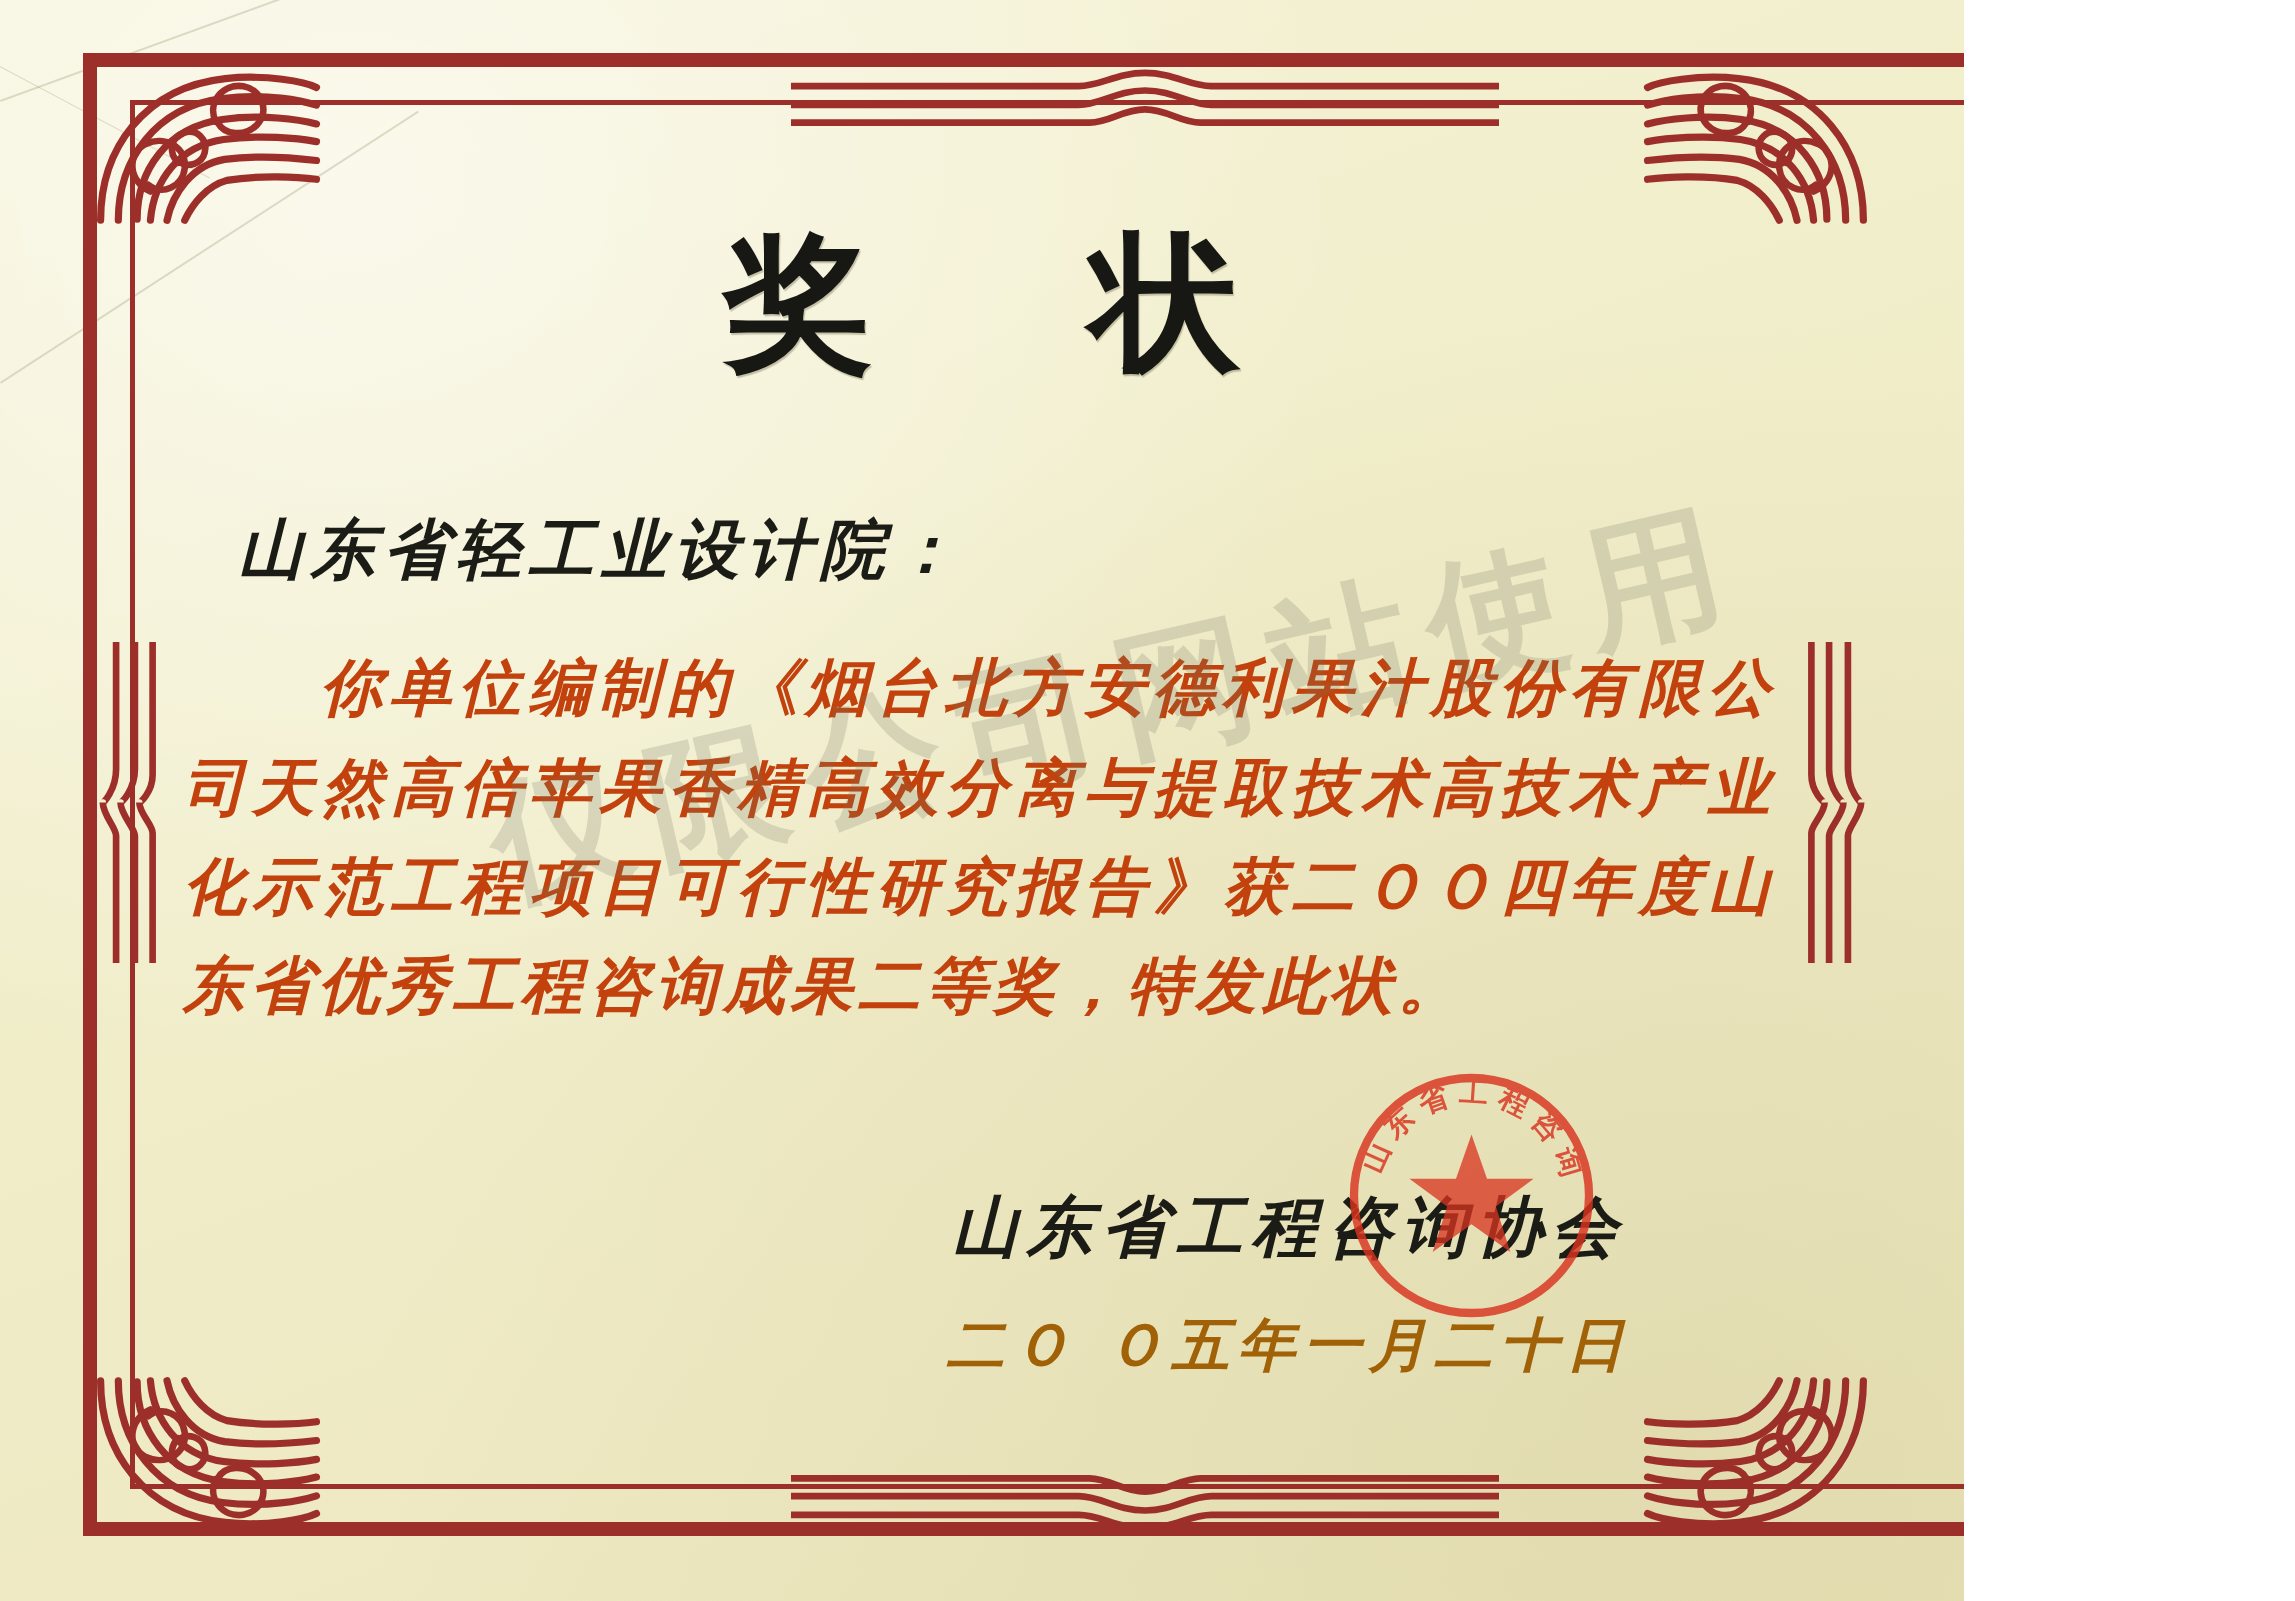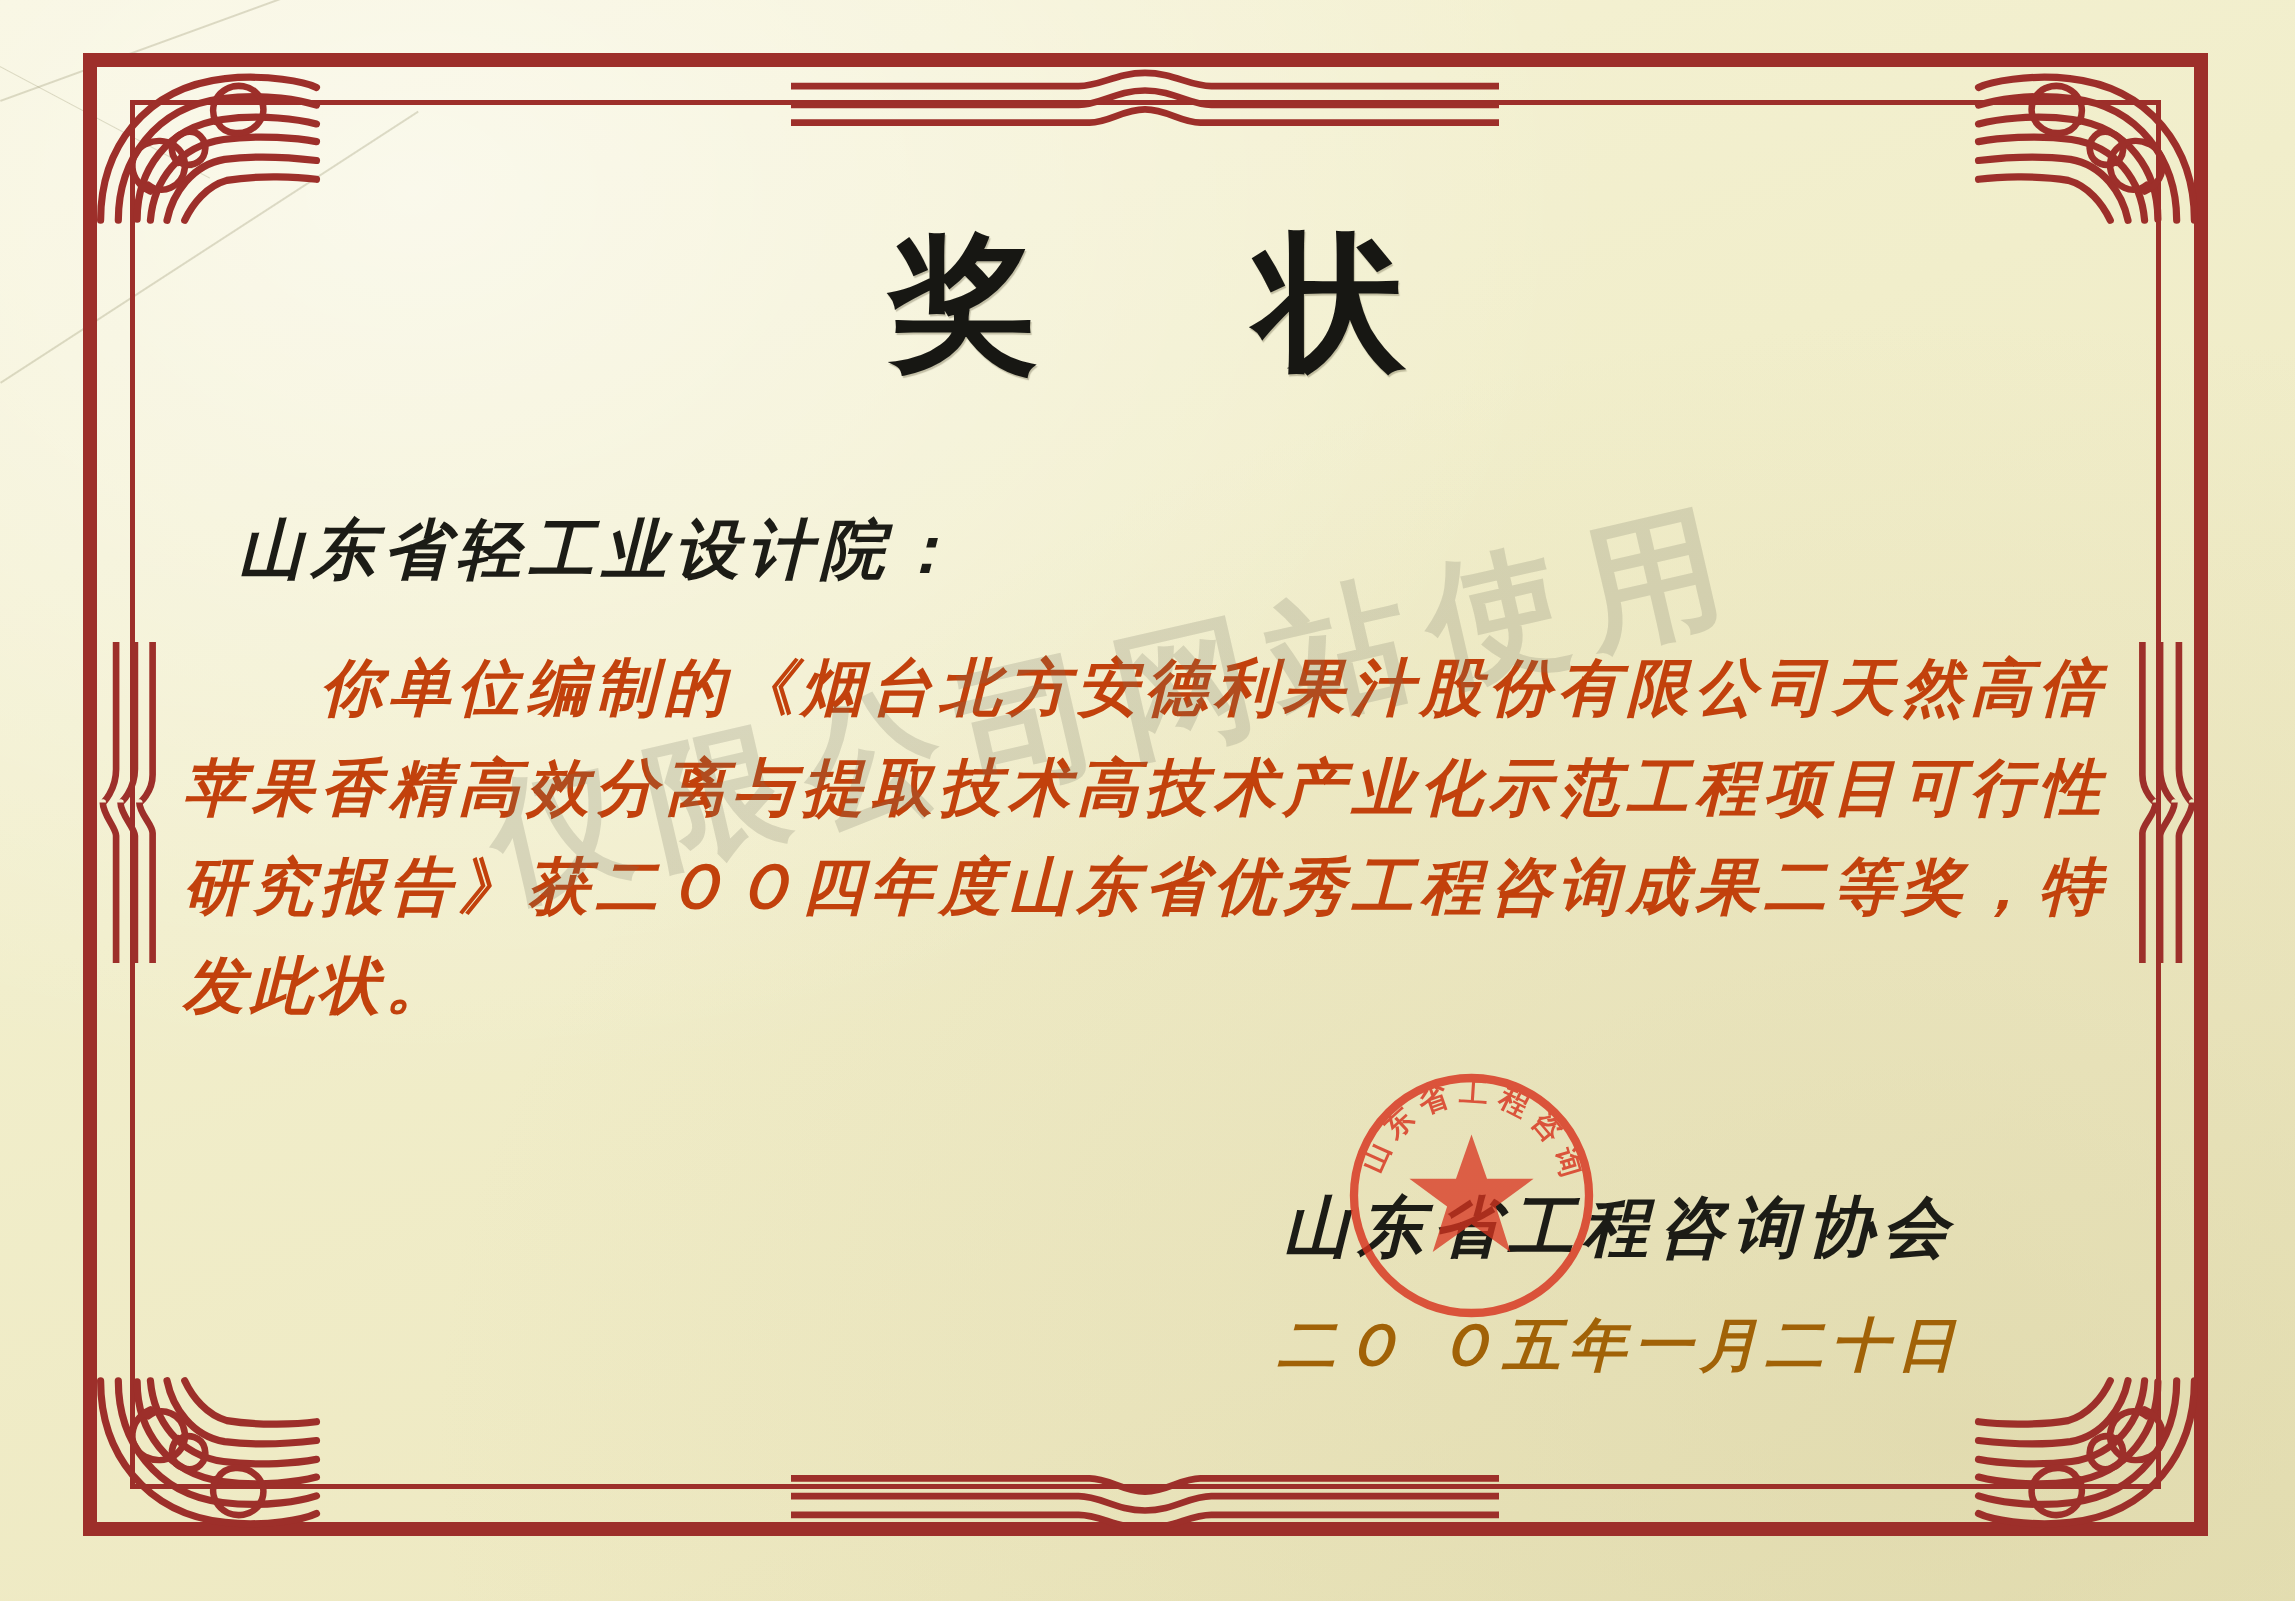--- a/index.html
+++ b/index.html
@@ -5,21 +5,21 @@
   html, body {
     margin: 0;
     padding: 0;
     background: #ffffff;
   }
   body {
     font-family: "DejaVu Sans", sans-serif;
   }
   #certificate-page {
     position: relative;
-    width: 2295px;
+    width: 1964px;
     height: 1601px;
     background: #f2efcf;
     overflow: hidden;
   }
   
   #paper-tone {
     position: absolute;
     inset: 0;
     background:
       radial-gradient(ellipse at 18% 12%, rgba(255,255,255,0.55) 0%, rgba(255,255,255,0) 45%),

